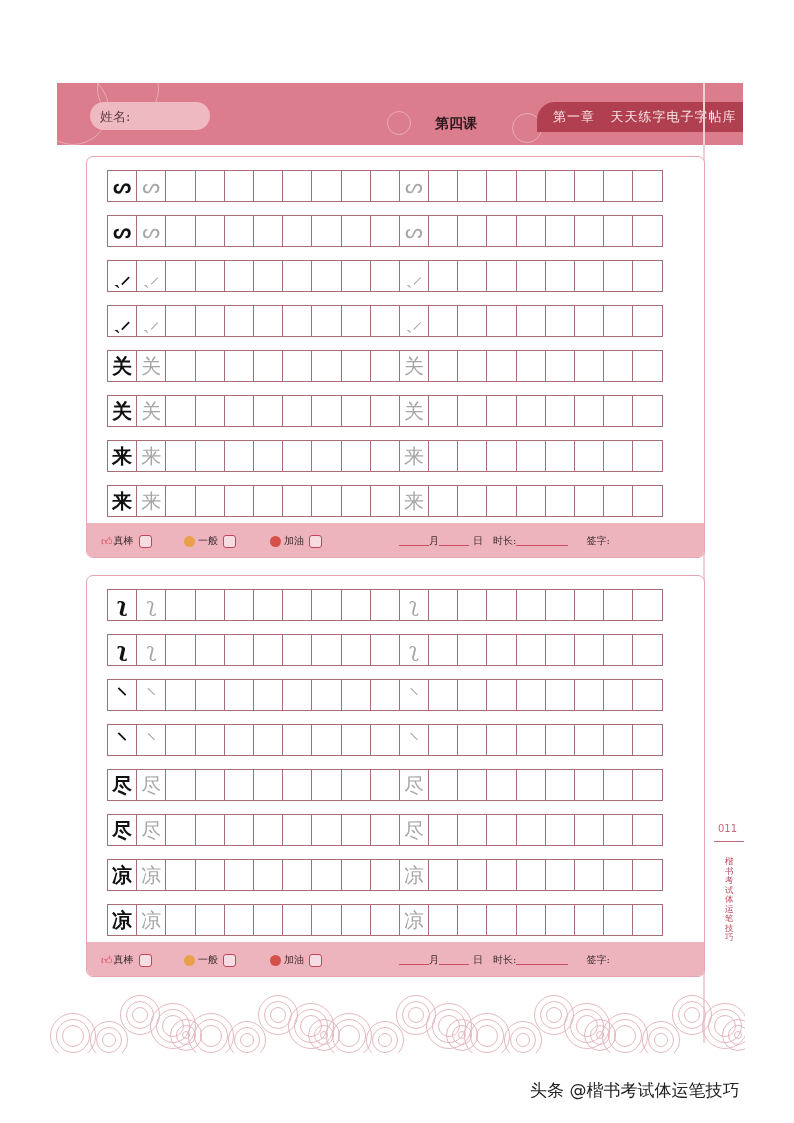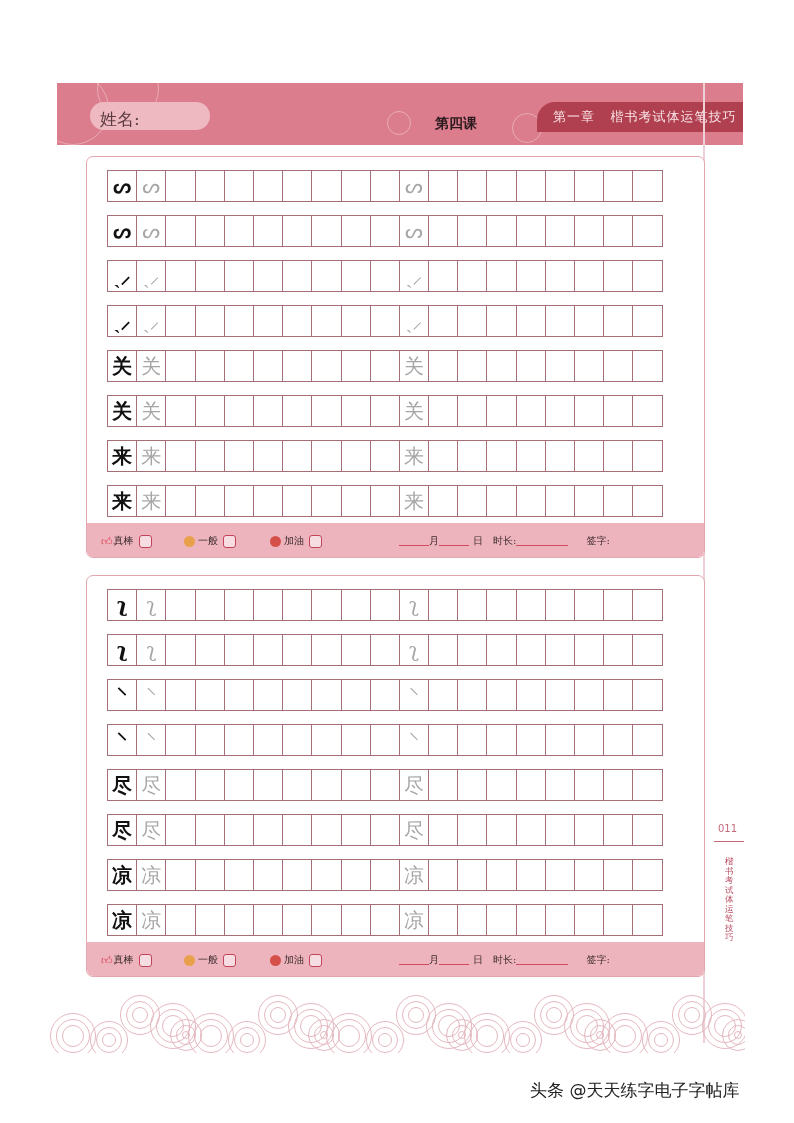--- a/index.html
+++ b/index.html
@@ -12,21 +12,21 @@
     background:#dc7d8d; overflow:hidden;
   }
   .header .swirl {
     position:absolute; border:1.5px solid rgba(255,255,255,0.35); border-radius:50%;
   }
   .name-pill {
     position:absolute; left:33px; top:19px; width:120px; height:28px;
     background:#efb9c2; border-radius:14px;
   }
   .name-pill span {
-    position:absolute; left:10px; top:6px; font-size:17px; color:#5a3a3f;
+    position:absolute; left:10px; top:6px; font-size:13px; color:#5a3a3f;
   }
   .lesson-title {
     position:absolute; left:378px; top:32px; font-size:14px; font-weight:bold; color:#2b1a1d;
   }
   .chapter-tab {
     position:absolute; left:480px; top:19px; width:210px; height:30px;
     background:#b0404f; border-radius:18px 0 0 0;
   }
   .chapter-tab span {
     position:absolute; left:16px; top:6px; font-size:13px; color:#f8e3e6; letter-spacing:1px; white-space:pre;
@@ -75,21 +75,21 @@
 <div class="header">
   <div class="swirl" style="left:-20px;top:-10px;width:70px;height:70px;"></div>
   <div class="swirl" style="left:40px;top:-25px;width:60px;height:60px;"></div>
   <div class="swirl" style="left:330px;top:28px;width:22px;height:22px;"></div>
   <div class="swirl" style="left:455px;top:30px;width:28px;height:28px;"></div>
   <div class="name-pill">
     <span>姓名:</span>
   </div>
   <div class="lesson-title">第四课</div>
   <div class="chapter-tab">
-    <span>第一章   楷书考试体运笔技巧</span>
+    <span>第一章   天天练字电子字帖库</span>
   </div>
 </div>
 
 <div class="side-line"></div>
 
 <div class="panel p1">
     <div class="grid-row" style="top: 13px;">
       <div class="cell model">ᔕ</div>
       <div class="cell trace">ᔕ</div>
       <div class="cell"></div>
@@ -556,13 +556,13 @@
     <div class="cloud" style="left: 628px; top: 16px; width: 26px; height: 26px;"></div>
     <div class="cloud" style="left: 634px; top: 22px; width: 14px; height: 14px;"></div>
     <div class="cloud" style="left: 652px; top: 18px; width: 44px; height: 44px;"></div>
     <div class="cloud" style="left: 658px; top: 24px; width: 32px; height: 32px;"></div>
     <div class="cloud" style="left: 664px; top: 30px; width: 20px; height: 20px;"></div>
     <div class="cloud" style="left: 672px; top: 34px; width: 30px; height: 30px;"></div>
     <div class="cloud" style="left: 678px; top: 40px; width: 18px; height: 18px;"></div>
     <div class="cloud" style="left: 684px; top: 46px; width: 6px; height: 6px;"></div>
   </div>
 
-<div class="watermark">头条 @天天练字电子字帖库</div>
+<div class="watermark">头条 @楷书考试体运笔技巧</div>
 
 </body></html>

